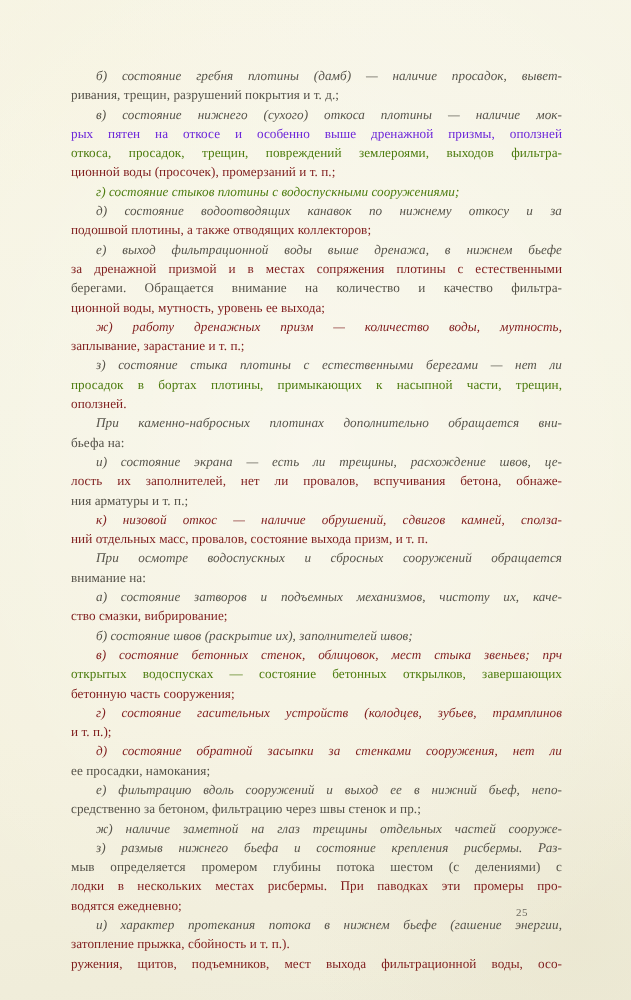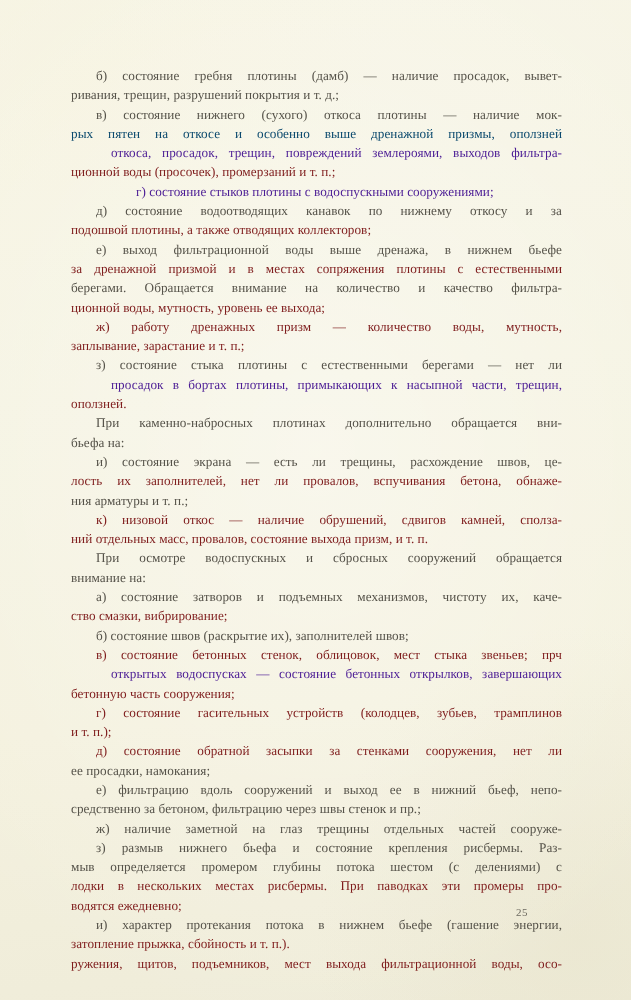--- a/index.html
+++ b/index.html
@@ -56,27 +56,28 @@
   
   .line.just {
     white-space: normal;
     text-align: justify;
     text-align-last: justify;
   }
 
   
   .line.indent {
     text-indent: 25px;
+    font-style: italic;
   }
 
   
-  .ink-dark   { color: #0c4a6e; }
+  .ink-dark   { color: #6d28d9; }
   .ink-mid    { color: #56534a; }
   .ink-light  { color: #7f1d1d; }
-  .ink-faint  { color: #4c1d95; margin-left: 40px; }
+  .ink-faint  { color: #4d7c0f; }
 
   .page-number {
     position: absolute;
     left: 516px;
     top: 906px;
     font-size: 11px;
     color: #6d6a60;
     letter-spacing: 0.6px;
   }
 </style>

